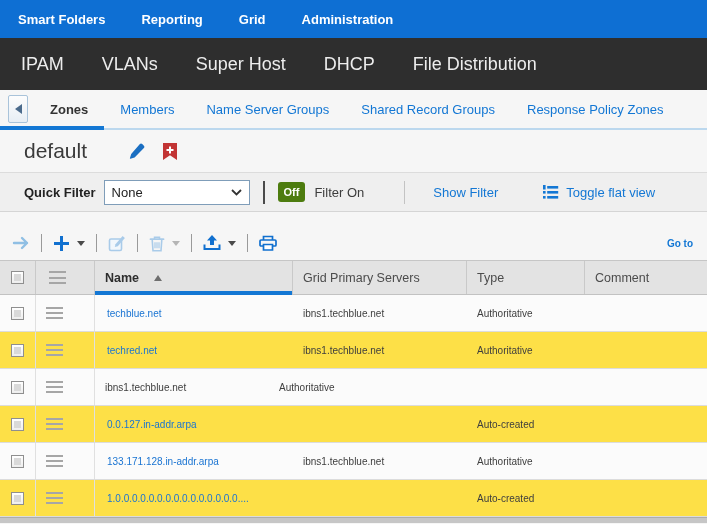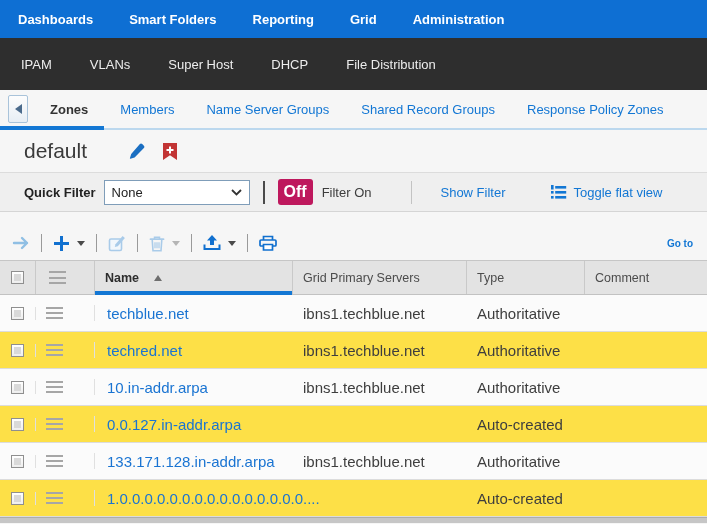--- a/index.html
+++ b/index.html
@@ -6,21 +6,21 @@
   body { font-family:"Liberation Sans", sans-serif; background:#ffffff; }
   .screen { width:707px; height:524px; overflow:hidden; position:relative; background:#f6f6f6; }
 
   
   .topnav { height:38px; background:#0e6fd3; display:flex; align-items:stretch; }
   .topnav .nav-item { color:#fff; font-size:13px; font-weight:bold; padding:0 15px; display:flex; align-items:center; margin:0 3px; cursor:pointer; }
   .topnav .nav-item.active { background:#2e2e2e; border-radius:3px 3px 0 0; padding:0 24px; }
 
   
   .modulebar { height:52px; background:#2e2e2e; display:flex; align-items:stretch; padding-left:2px; }
-  .modulebar .mod-item { color:#ededed; font-size:13px; padding:0 19px; display:flex; align-items:center; cursor:pointer; }
+  .modulebar .mod-item { color:#ededed; font-size:18px; padding:0 19px; display:flex; align-items:center; cursor:pointer; }
   .modulebar .mod-item.active { background:#ffffff; color:#1e1e1e; font-weight:bold; border-radius:4px 4px 0 0; margin-top:9px; padding:0 27px; }
 
   
   .subtabs { height:40px; display:flex; align-items:center; border-bottom:2px solid #bcd8ee; background:#f6f6f6; padding-left:8px; }
   .scroll-left-btn { width:20px; height:28px; border:1px solid #a9c3da; border-radius:2px; background:linear-gradient(#fdfdfd,#e7eef5); display:flex; align-items:center; justify-content:center; cursor:pointer; margin-right:6px; }
   .tri-left { width:0; height:0; border-top:5px solid transparent; border-bottom:5px solid transparent; border-right:7px solid #4b6b8c; }
   .subtab { height:100%; display:flex; align-items:center; padding:0 16px; font-size:13px; color:#1377d4; position:relative; cursor:pointer; }
   .subtab.active { color:#333; font-weight:bold; }
   .subtab.active::after { content:""; position:absolute; left:-40px; right:0; bottom:-2px; height:4px; background:#1377d4; }
 
@@ -29,21 +29,21 @@
   .page-title { font-size:21px; color:#3a3a3a; }
   .title-icon { display:flex; align-items:center; cursor:pointer; }
   .icon-edit-title { margin-left:40px; }
   .icon-bookmark { margin-left:17px; }
 
   
   .filter-bar { height:40px; background:#efefef; border-top:1px solid #dcdcdc; border-bottom:1px solid #d5d5d5; display:flex; align-items:center; padding:0 24px; font-size:13px; }
   .qf-label { font-weight:bold; color:#222; margin-right:8px; }
   .qf-select { width:146px; height:25px; background:#fff; border:1px solid #7f9db9; display:flex; align-items:center; justify-content:space-between; padding:0 7px; color:#222; cursor:pointer; }
   .vdiv-dark { width:2px; height:23px; background:#4a4a4a; margin:0 13px; }
-  .off-btn { background:#be185d; color:#fff; font-size:16px; font-weight:bold; padding:4px 6px; border-radius:3px; margin-right:9px; cursor:pointer; }
+  .off-btn { background:#4d7c0f; color:#fff; font-size:11px; font-weight:bold; padding:4px 6px; border-radius:3px; margin-right:9px; cursor:pointer; }
   .filter-on-label { color:#3d3d3d; margin-right:40px; }
   .vdiv-light { width:1px; height:23px; background:#c3c3c3; margin-right:28px; }
   .link { color:#1377d4; cursor:pointer; }
   .show-filter { margin-right:44px; }
   .flatview { display:flex; align-items:center; }
   .flatview svg { margin-right:7px; }
 
   .spacer { height:14px; background:#f6f6f6; }
 
   
@@ -61,41 +61,40 @@
   .c1 { width:36px; justify-content:center; padding:0; }
   .c2 { width:59px; padding-left:13px; }
   .c3 { width:198px;gap:7px; }
   .c4 { width:174px; }
   .c5 { width:118px; }
   .c6 { flex:1; border-right:none; }
   .hc.c3 { font-weight:bold; color:#2e2e2e; }
   .hc.c3::after { content:""; position:absolute; left:0; right:0; bottom:-1px; height:4px; background:#1377d4; }
   .sort-asc { width:0; height:0; border-left:4px solid transparent; border-right:4px solid transparent; border-bottom:6px solid #6e6e6e; margin-left:8px; }
 
-  .grow { display:flex; height:37px; background:#fbfbfb; border-bottom:1px solid #dcdcdc; font-size:15px; color:#3e3e3e;align-items:center; }
+  .grow { display:flex; height:37px; background:#fbfbfb; border-bottom:1px solid #dcdcdc; font-size:10px; color:#3e3e3e; }
   .grow.alt { background:#fde047; }
   .rc { display:flex; align-items:center; padding:0 10px; }
   .rc.c1, .rc.c2 { border-right:1px solid #e0e0e0; }
   .rc.c3 { padding-left:12px; }
   .zone-link { color:#1a74d2; cursor:pointer; }
 
   .checkbox { width:13px; height:13px; border:1px solid #8f8f8f; background:linear-gradient(#ffffff,#eeeeee); display:flex; align-items:center; justify-content:center; cursor:pointer; }
   .checkbox .inner { width:7px; height:7px; background:#d9d9d9; }
   .hamburger { width:17px; display:flex; flex-direction:column; cursor:pointer; }
   .hamburger span { height:2px; background:#a6a6a6; margin:1.6px 0; }
 
   .bottom-strip { height:6px; background:#c6c6c6; border-top:1px solid #adadad; }
 </style>
 </head>
 <body>
 
 <div class="screen">
 
   <div class="topnav">
-    <div class="nav-item">Dashboards</div>
     <div class="nav-item">Smart Folders</div>
     <div class="nav-item">Reporting</div>
     <div class="nav-item">Grid</div>
     <div class="nav-item">Administration</div>
   </div>
 
   <div class="modulebar">
     <div class="mod-item">IPAM</div>
     <div class="mod-item">VLANs</div>
     <div class="mod-item">Super Host</div>
@@ -301,23 +300,20 @@
             <span class="inner"></span>
           </span>
         </div>
       <div class="rc c2">
           <span class="hamburger">
             <span></span>
             <span></span>
             <span></span>
           </span>
         </div>
-      <div class="rc c3">
-          <span class="zone-link">10.in-addr.arpa</span>
-        </div>
       <div class="rc c4">
           <span>ibns1.techblue.net</span>
         </div>
       <div class="rc c5">
           <span>Authoritative</span>
         </div>
       <div class="rc c6">
           <span></span>
         </div>
     </div>

